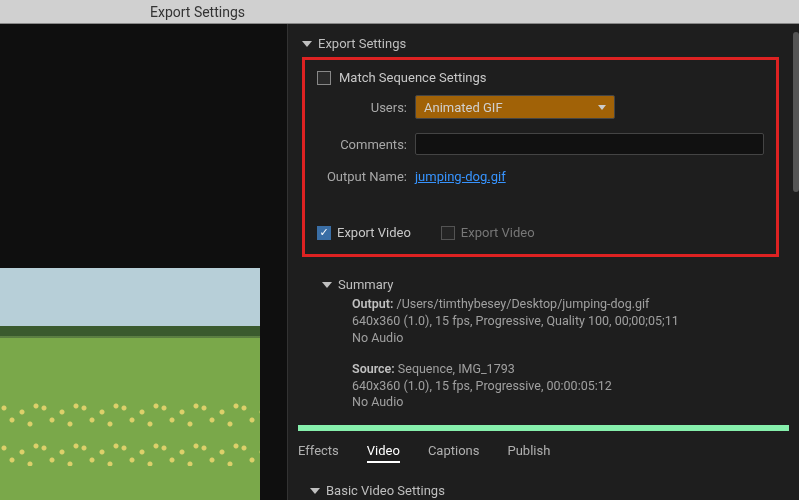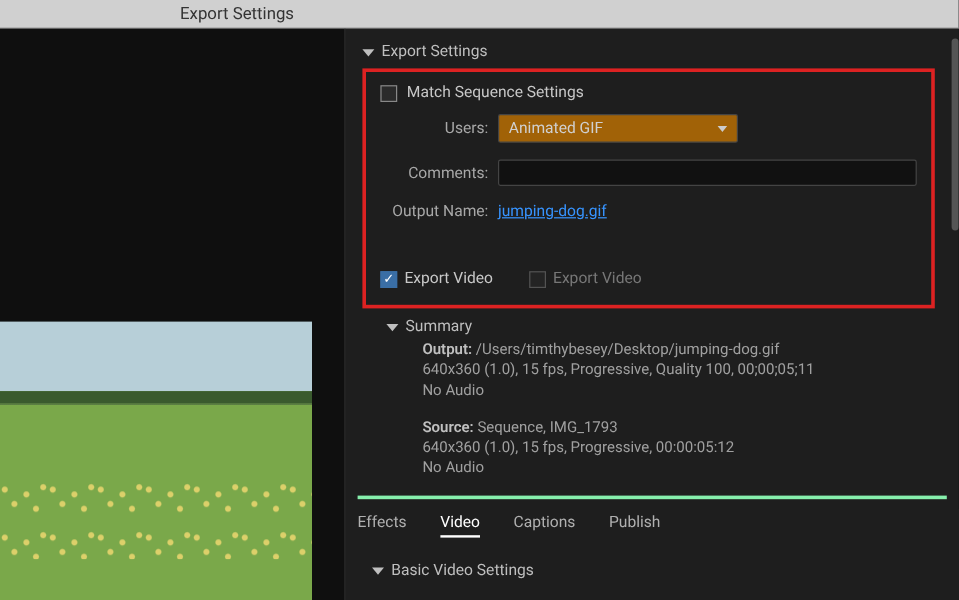--- a/index.html
+++ b/index.html
@@ -161,21 +161,21 @@
     align-items:center;
     justify-content:center;
     cursor:pointer;
   }
   .output-link {
     color:#3794ff;
     text-decoration: underline;
     cursor:pointer;
   }
   .summary-sec {
-    margin-top: 8px;
+    margin-top: 20px;
     margin-left: 20px;
   }
   .summary-hdr {
     display:flex;
     align-items:center;
     gap:6px;
     color:#bfbfbf;
     font-size:13px;
     margin-bottom:4px;
   }
@@ -183,21 +183,21 @@
     margin-left: 30px;
     font-size: 12.5px;
     color:#a0a0a0;
     line-height:1.35;
   }
   .summary-body strong { color:#c0c0c0; font-weight:600; }
   .summary-block { margin-bottom:14px; }
   .tabs {
     display:flex;
     gap:28px;
-    border-top:3px solid #86efac;
+    border-top:6px solid #86efac;
     padding-top:12px;
     margin-top:14px;
     font-size:13px;
     margin-left: -4px;
   }
   .tab {
     color:#b0b0b0;
     cursor:pointer;
     padding-bottom:3px;
   }

